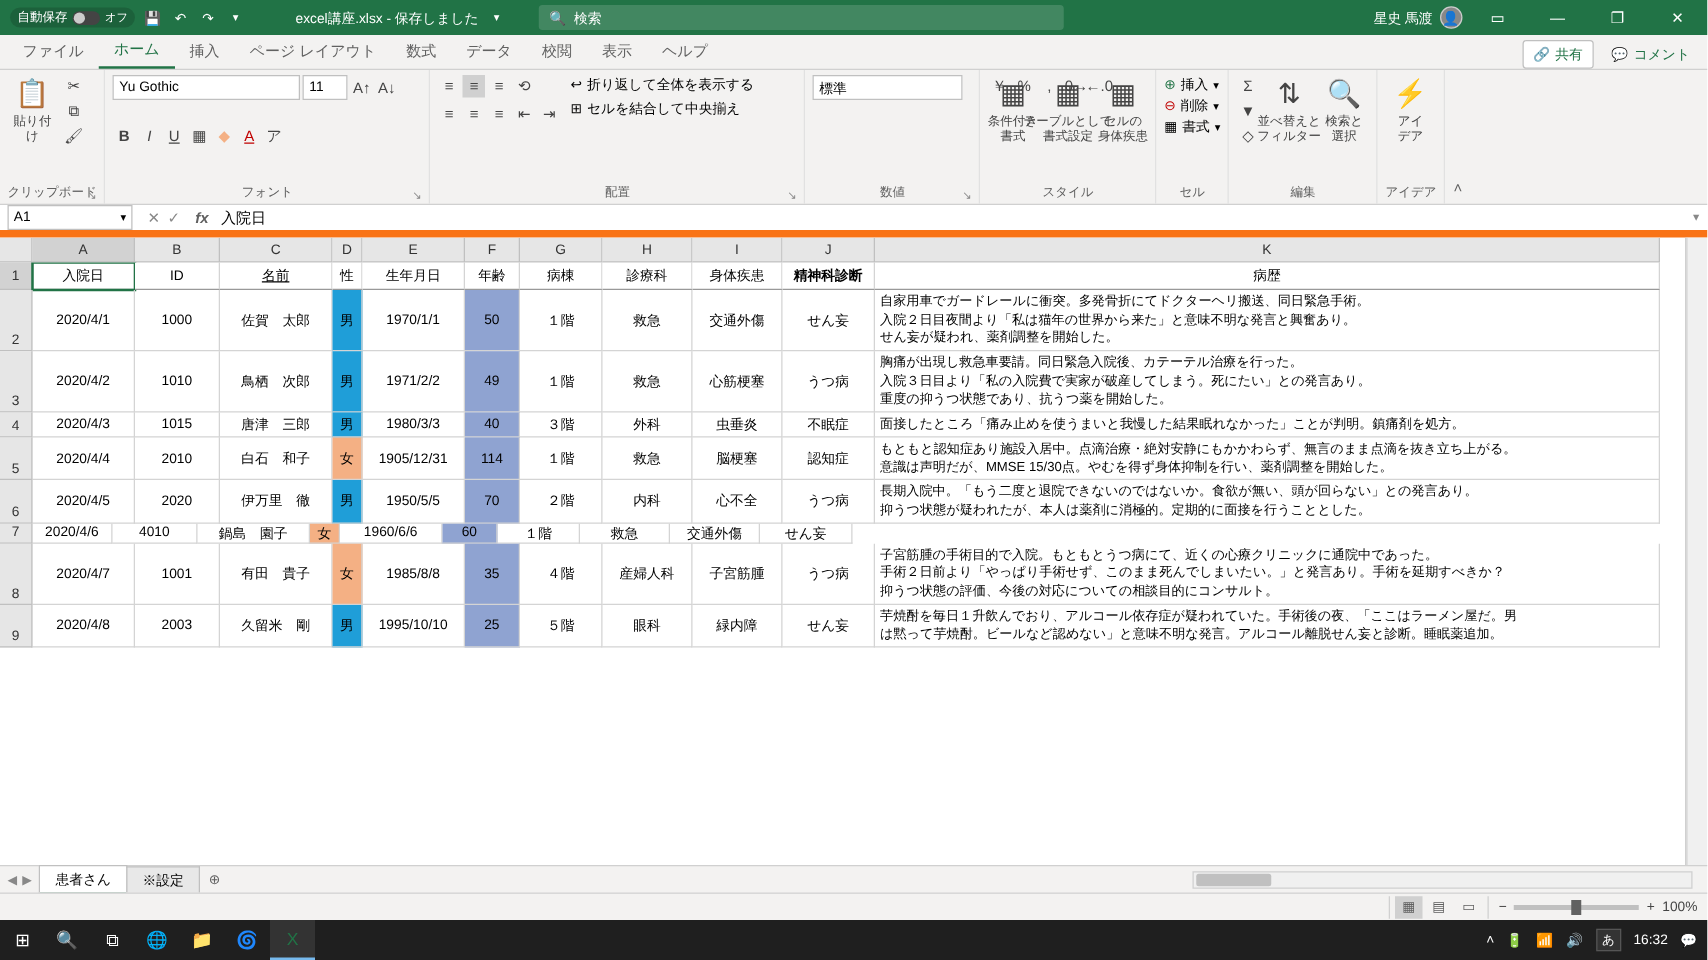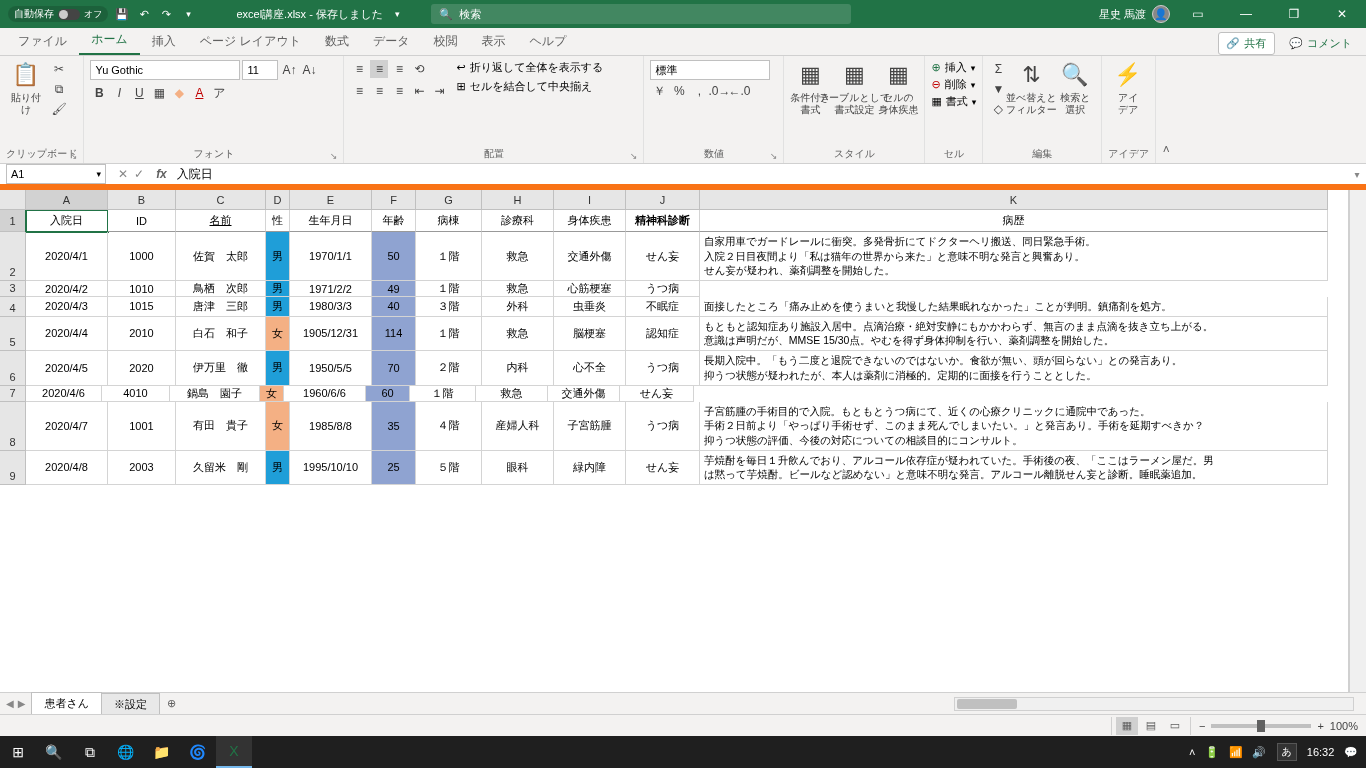--- a/index.html
+++ b/index.html
@@ -164,21 +164,21 @@
       <div class="small-row">
         <span class="small-btn">✂</span>
         <span class="small-btn">⧉</span>
         <span class="small-btn">🖌</span>
       </div>
     </div>
     <div class="label"><span>クリップボード</span><span class="launcher">↘</span></div>
   </div>
 
   <div class="ribbon-group" style="width:260px">
-    <div class="content" style="flex-direction:column; gap:4px; width:100%;">
+    <div class="content" style="flex-direction:column; gap:20px; width:100%;">
       <div class="font-row">
         <input class="font-select" style="width: 150px;" value="Yu Gothic">
         <input class="font-select" style="width: 36px;" value="11">
         <span class="small-btn">A↑</span>
         <span class="small-btn">A↓</span>
       </div>
       <div class="font-row">
         <span class="small-btn">
             <b>B</b>
           </span>
@@ -224,21 +224,21 @@
         <div style="display:flex; gap:4px; align-items:center;">
             <span>⊞</span>
             <span>セルを結合して中央揃え</span>
           </div>
       </div>
     </div>
     <div class="label"><span>配置</span><span class="launcher">↘</span></div>
   </div>
 
   <div class="ribbon-group" style="width:140px">
-    <div class="content" style="flex-direction:column; gap:2px; width:100%;">
+    <div class="content" style="flex-direction:row; gap:20px; width:100%;">
       <input class="font-select" style="width: 120px;" value="標準">
       <div class="font-row">
         <span class="small-btn">￥</span>
         <span class="small-btn">%</span>
         <span class="small-btn">,</span>
         <span class="small-btn">.0→</span>
         <span class="small-btn">←.0</span>
       </div>
     </div>
     <div class="label"><span>数値</span><span class="launcher">↘</span></div>
@@ -389,20 +389,25 @@
           <div class="cell center" style="width: 82px;">2020/4/2</div>
           <div class="cell center" style="width: 68px;">1010</div>
           <div class="cell center" style="width: 90px;">鳥栖　次郎</div>
           <div class="cell center blue" style="width: 24px;">男</div>
           <div class="cell center" style="width: 82px;">1971/2/2</div>
           <div class="cell center lav" style="width: 44px;">49</div>
           <div class="cell center" style="width: 66px;">１階</div>
           <div class="cell center" style="width: 72px;">救急</div>
           <div class="cell center" style="width: 72px;">心筋梗塞</div>
           <div class="cell center" style="width: 74px;">うつ病</div>
+          <div class="cell memo-cell" style="width: 628px;">
+            <div>胸痛が出現し救急車要請。同日緊急入院後、カテーテル治療を行った。</div>
+            <div>入院３日目より「私の入院費で実家が破産してしまう。死にたい」との発言あり。</div>
+            <div>重度の抑うつ状態であり、抗うつ薬を開始した。</div>
+          </div>
         </div>
         <div class="row">
           <div class="rowhdr" style="align-items: flex-end; padding-bottom: 2px;">4</div>
           <div class="cell center" style="width: 82px;">2020/4/3</div>
           <div class="cell center" style="width: 68px;">1015</div>
           <div class="cell center" style="width: 90px;">唐津　三郎</div>
           <div class="cell center blue" style="width: 24px;">男</div>
           <div class="cell center" style="width: 82px;">1980/3/3</div>
           <div class="cell center lav" style="width: 44px;">40</div>
           <div class="cell center" style="width: 66px;">３階</div>
@@ -442,21 +447,21 @@
           <div class="cell center" style="width: 72px;">内科</div>
           <div class="cell center" style="width: 72px;">心不全</div>
           <div class="cell center" style="width: 74px;">うつ病</div>
           <div class="cell memo-cell" style="width: 628px;">
             <div>長期入院中。「もう二度と退院できないのではないか。食欲が無い、頭が回らない」との発言あり。</div>
             <div>抑うつ状態が疑われたが、本人は薬剤に消極的。定期的に面接を行うこととした。</div>
           </div>
         </div>
         <div class="row">
           <div class="rowhdr" style="align-items: flex-end; padding-bottom: 2px;">7</div>
-          <div class="cell center" style="width: 76px;">2020/4/6</div>
+          <div class="cell center" style="width: 64px;">2020/4/6</div>
           <div class="cell center" style="width: 68px;">4010</div>
           <div class="cell center" style="width: 90px;">鍋島　園子</div>
           <div class="cell center orange" style="width: 24px;">女</div>
           <div class="cell center" style="width: 82px;">1960/6/6</div>
           <div class="cell center lav" style="width: 44px;">60</div>
           <div class="cell center" style="width: 66px;">１階</div>
           <div class="cell center" style="width: 72px;">救急</div>
           <div class="cell center" style="width: 72px;">交通外傷</div>
           <div class="cell center" style="width: 74px;">せん妄</div>
         </div>

